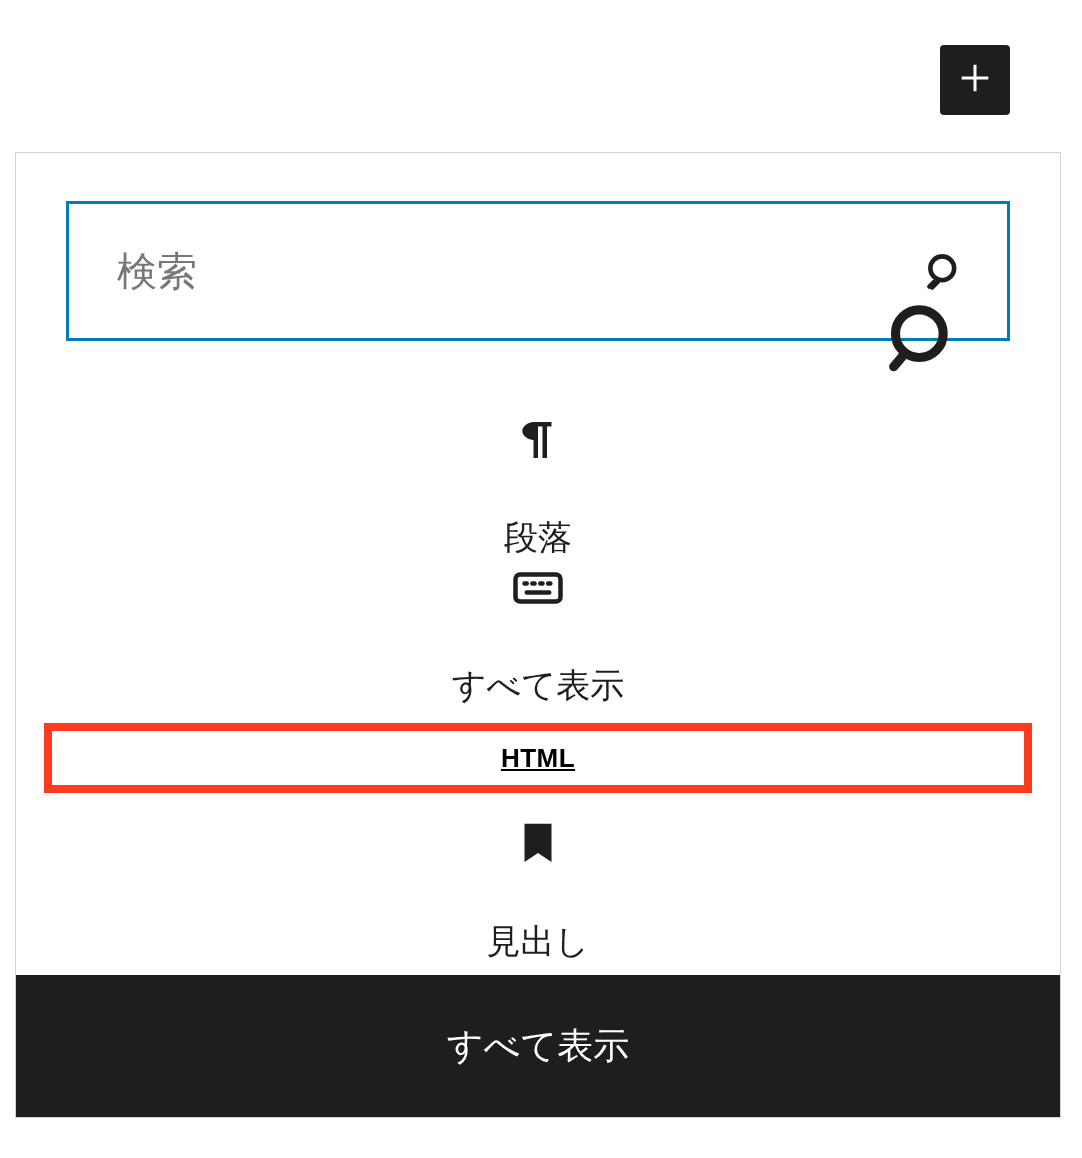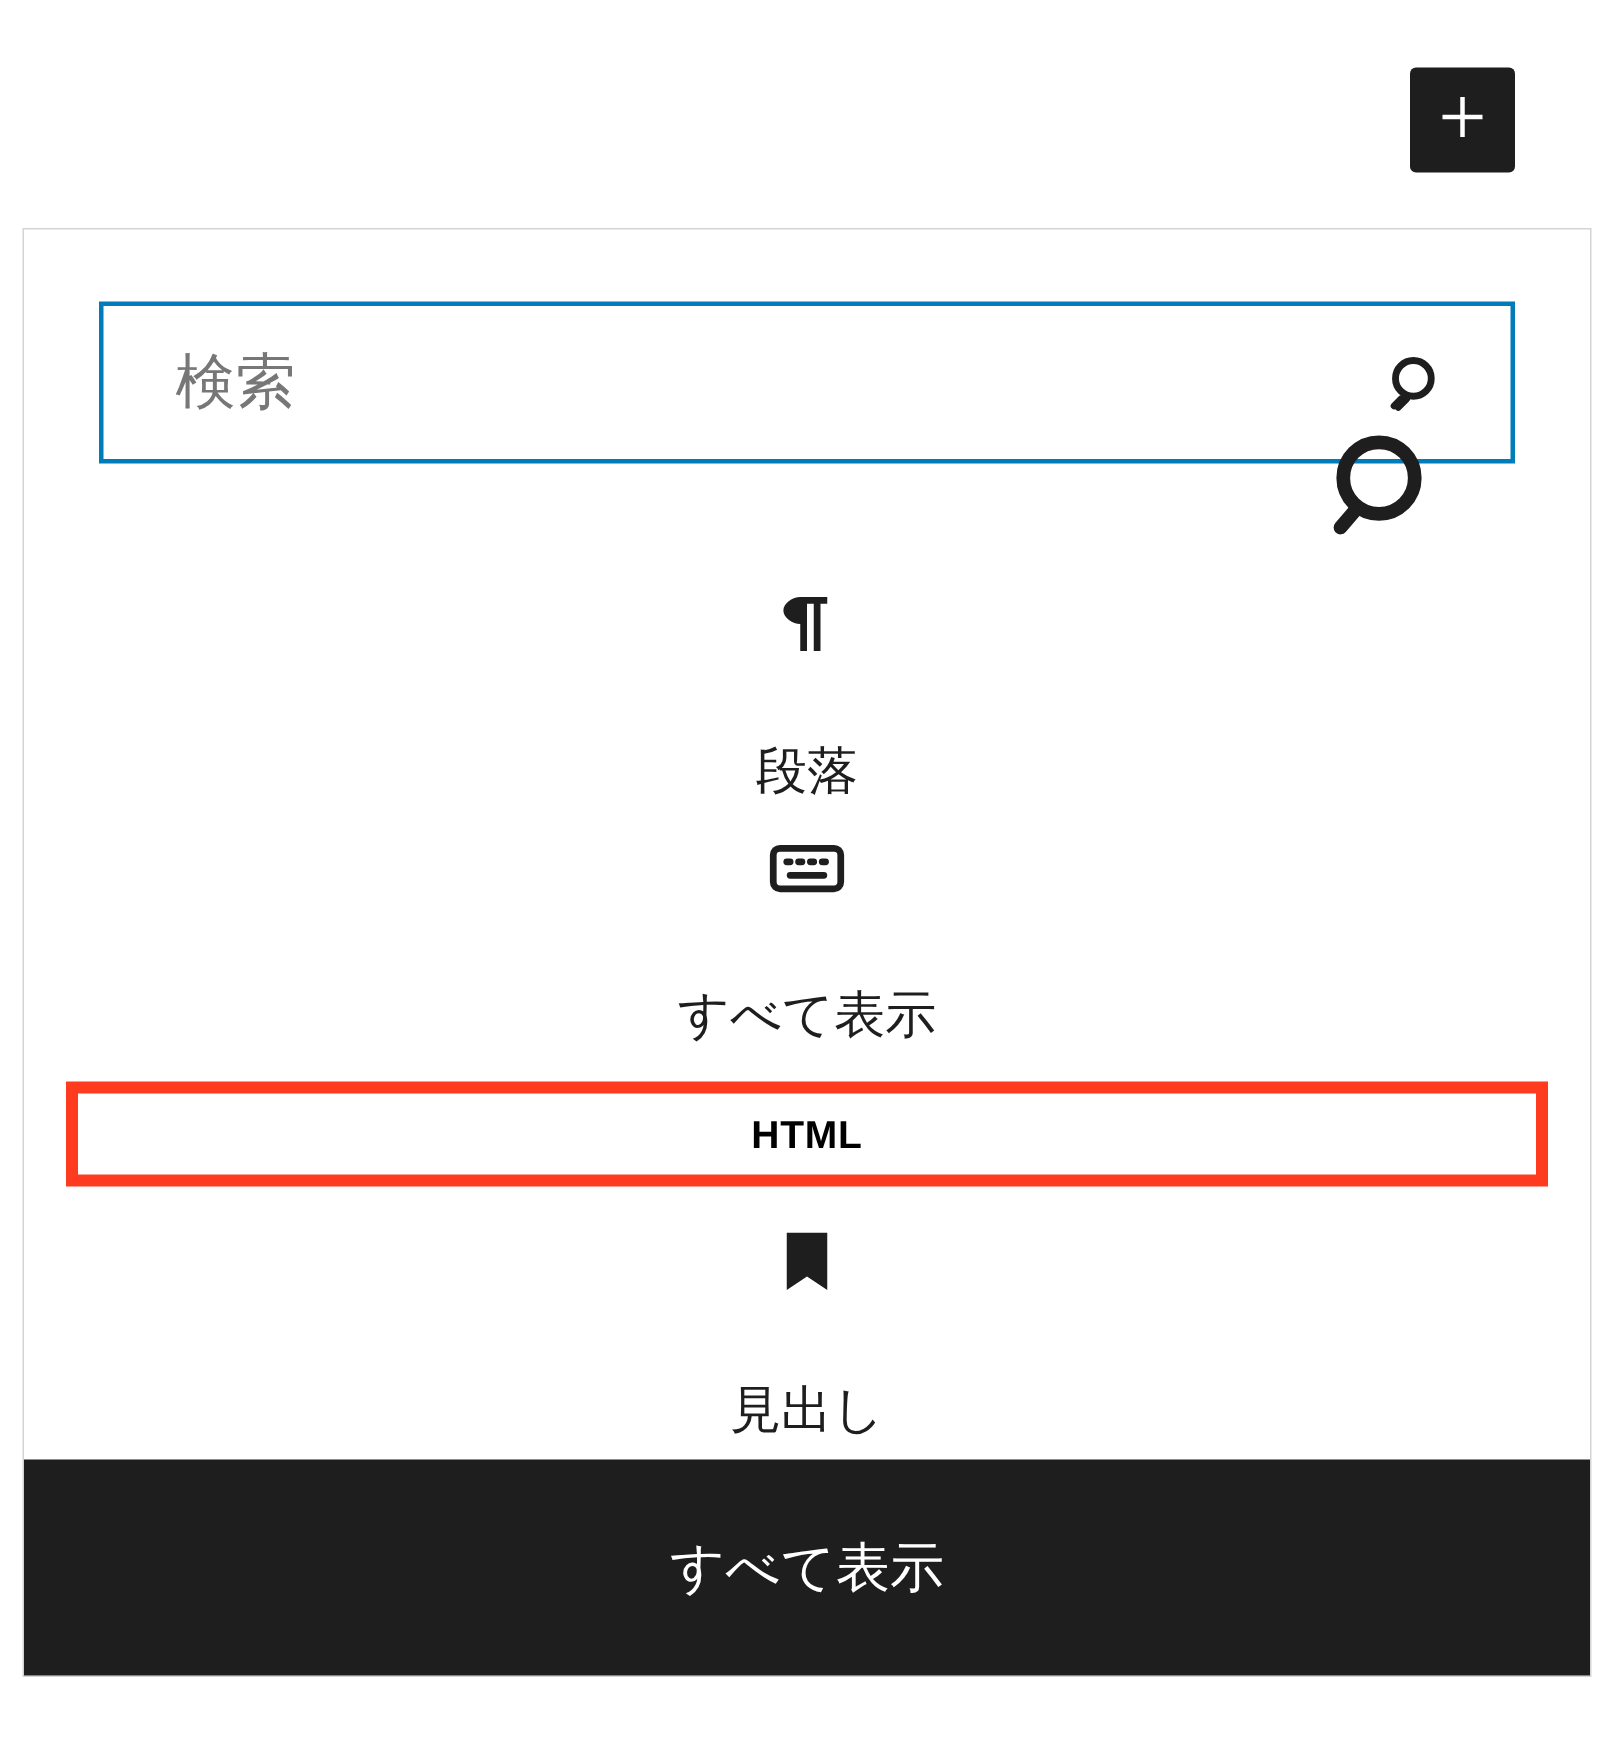--- a/index.html
+++ b/index.html
@@ -33,21 +33,21 @@
   background: #fff;
   border: 1px solid #d4d4d4;
   display: flex;
   flex-direction: column;
 }
 .search-wrap {
   padding: 48px 50px 0 50px;
 }
 .search-box {
   border: 3px solid #007cba;
-  height: 108px;
+  height: 140px;
   display: flex;
   align-items: center;
   padding: 0 40px 0 48px;
 }
 .search-input {
   flex: 1;
   border: none;
   outline: none;
   font-size: 40px;
   color: #777;
@@ -74,20 +74,21 @@
 }
 .block-item.highlighted {
   border: 8px solid #ff3b1f;
   margin: 14px 6px 24px 6px;
 }
 .block-icon {
   height: 54px;
   display: flex;
   align-items: center;
   justify-content: flex-end;
+  text-decoration: underline;
 }
 .block-icon svg { width: 54px; height: 54px; }
 .block-label {
   font-size: 34px;
   color: #1e1e1e;
   white-space: nowrap;
 }
 .block-item.highlighted .block-label { color: #007cba; }
 .html-text {
   font-size: 26px;

